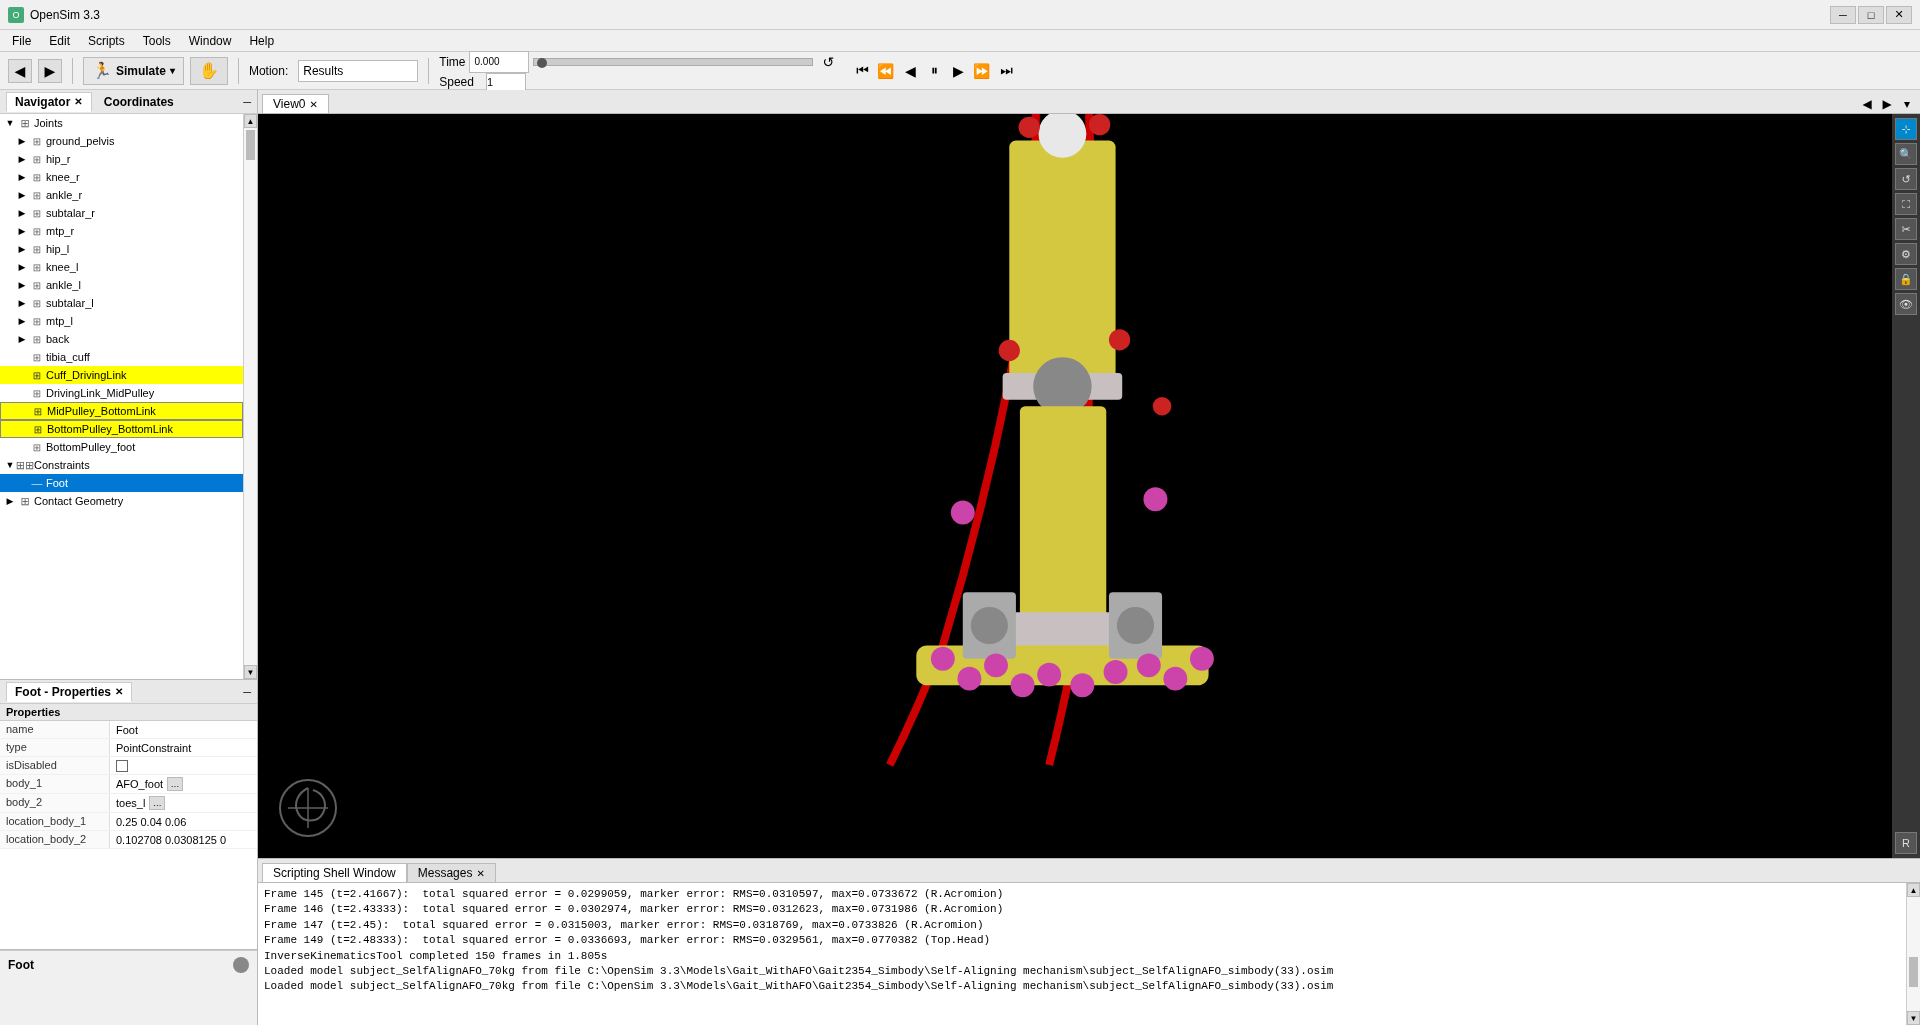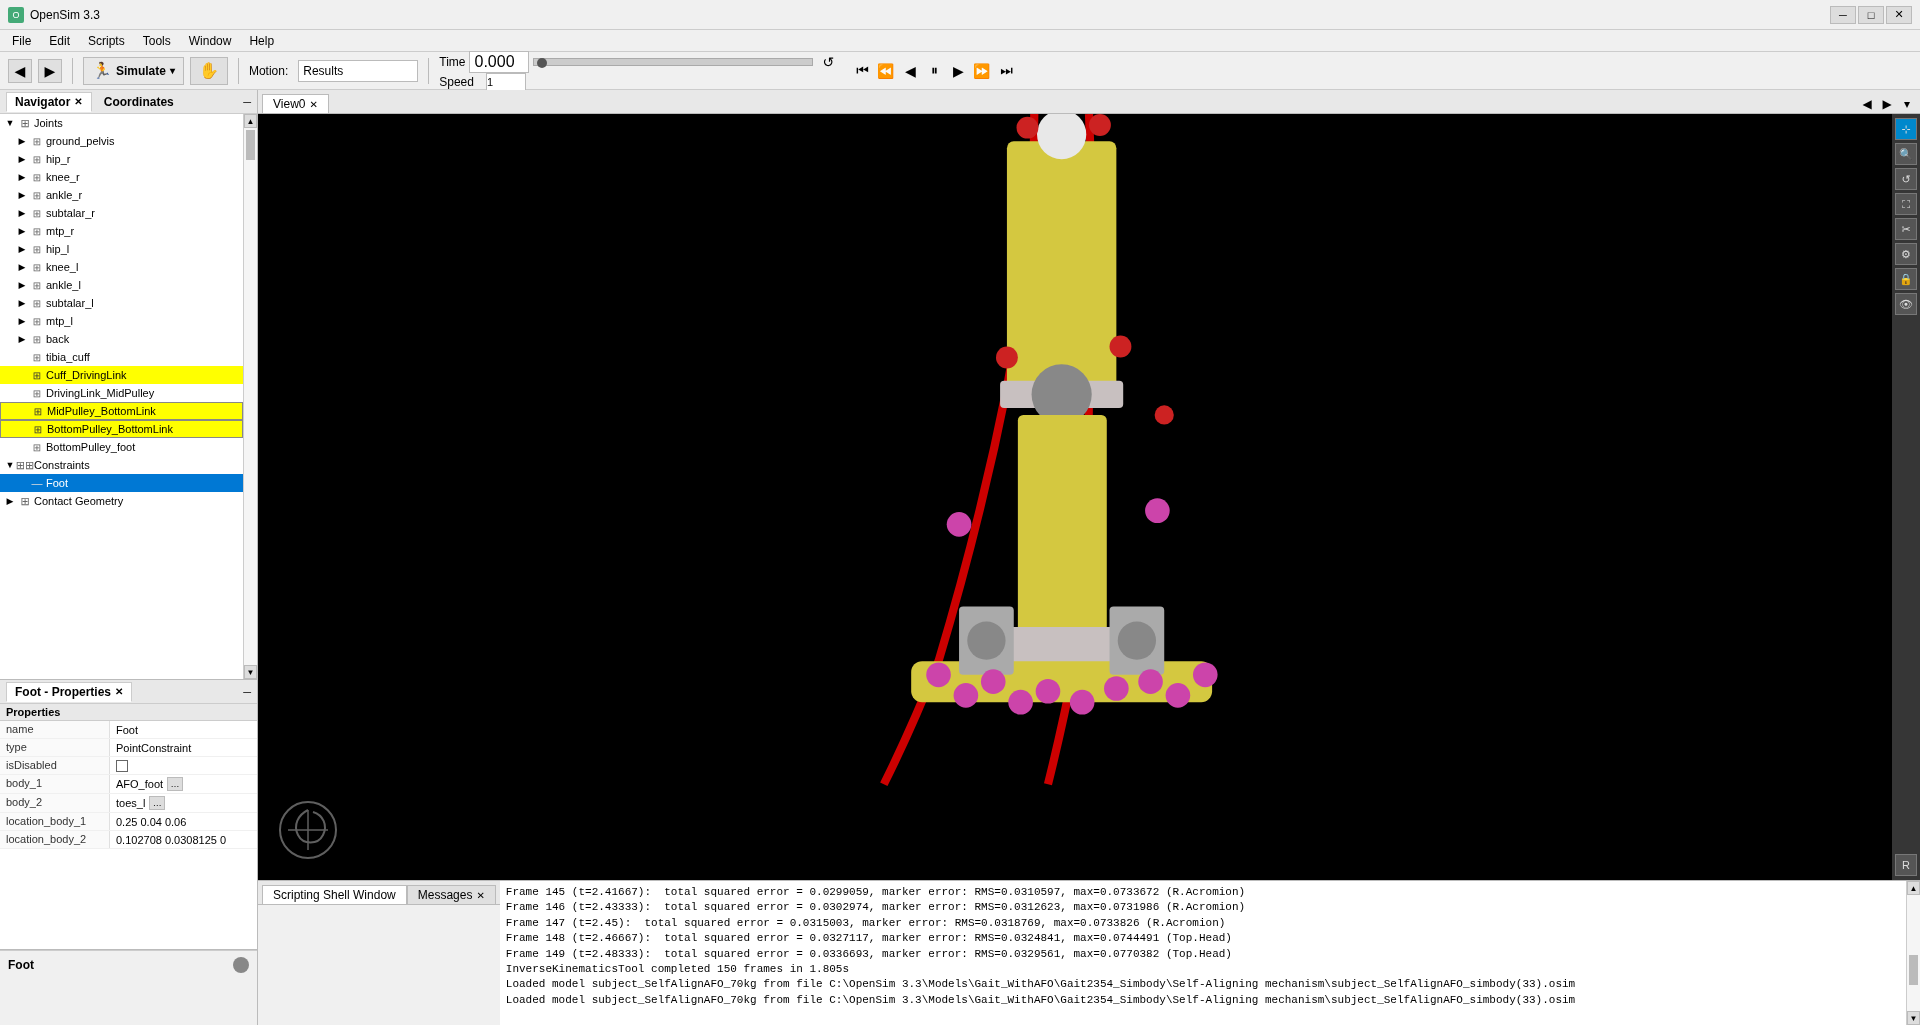--- a/index.html
+++ b/index.html
@@ -52,21 +52,21 @@
       align-items: center;
       gap: 4px;
       font-size: 12px;
     }
     .toolbar-btn.simulate { background: #e8e8e8; font-weight: bold; }
     .nav-btn { width: 24px; height: 24px; background: #e0e0e0; border: 1px solid #bbb; cursor: pointer; display: flex; align-items: center; justify-content: center; font-size: 14px; }
     .toolbar-sep { width: 1px; height: 26px; background: #bbb; margin: 0 4px; }
     .motion-label { font-size: 12px; margin-right: 4px; }
     .motion-input { height: 22px; width: 120px; border: 1px solid #bbb; padding: 0 4px; font-size: 12px; background: white; }
     .time-label { font-size: 12px; }
-    .time-input { height: 22px; width: 60px; border: 1px solid #bbb; padding: 0 4px; font-size: 16px; background: white; }
+    .time-input { height: 22px; width: 60px; border: 1px solid #bbb; padding: 0 4px; font-size: 10px; background: white; }
     .speed-label { font-size: 12px; }
     .speed-input { height: 18px; width: 40px; border: 1px solid #bbb; font-size: 11px; }
     .playback-controls { display: flex; align-items: center; gap: 2px; margin-left: 6px; }
     .play-btn { width: 22px; height: 22px; background: none; border: none; cursor: pointer; font-size: 14px; display: flex; align-items: center; justify-content: center; }
     .loop-btn { width: 22px; height: 22px; background: none; border: none; cursor: pointer; font-size: 14px; }
     
     
     .main-layout {
       display: flex;
       height: calc(1025px - 90px);
@@ -260,22 +260,23 @@
       position: absolute;
       left: 20px;
       bottom: 20px;
       width: 60px;
       height: 60px;
       opacity: 0.7;
     }
     
     
     .console-area {
-      height: 145px;
-      display: flex;
+      height: 167px;
+      display: flex;
+      flex-direction: column;
       border-top: 1px solid #bbb;
     }
     .console-tabs {
       height: 24px;
       background: #e8e8e8;
       display: flex;
       align-items: flex-end;
       border-bottom: 1px solid #bbb;
       padding: 0 4px;
     }
@@ -674,21 +675,20 @@
           <div class="console-tab inactive">
             <span>Messages</span>
             <span class="panel-close">✕</span>
           </div>
         </div>
         <div class="console-wrapper" style="flex:1;display:flex;">
           <div class="console-body" style="flex:1;">
             <p>Frame 145 (t=2.41667):  total squared error = 0.0299059, marker error: RMS=0.0310597, max=0.0733672 (R.Acromion)</p>
             <p>Frame 146 (t=2.43333):  total squared error = 0.0302974, marker error: RMS=0.0312623, max=0.0731986 (R.Acromion)</p>
             <p>Frame 147 (t=2.45):  total squared error = 0.0315003, marker error: RMS=0.0318769, max=0.0733826 (R.Acromion)</p>
-            <p>Frame 148 (t=2.46667):  total squared error = 0.0327117, marker error: RMS=0.0324841, max=0.0744491 (Top.Head)</p>
             <p>Frame 149 (t=2.48333):  total squared error = 0.0336693, marker error: RMS=0.0329561, max=0.0770382 (Top.Head)</p>
             <p>InverseKinematicsTool completed 150 frames in 1.805s</p>
             <p></p>
             <p>Loaded model subject_SelfAlignAFO_70kg from file C:\OpenSim 3.3\Models\Gait_WithAFO\Gait2354_Simbody\Self-Aligning mechanism\subject_SelfAlignAFO_simbody(33).osim</p>
             <p>Loaded model subject_SelfAlignAFO_70kg from file C:\OpenSim 3.3\Models\Gait_WithAFO\Gait2354_Simbody\Self-Aligning mechanism\subject_SelfAlignAFO_simbody(33).osim</p>
           </div>
           <div class="console-scrollbar">
             <div class="scrollbar-up">▲</div>
             <div class="scrollbar-track">
               <div class="scrollbar-thumb" style="margin-top:60px;"></div>

